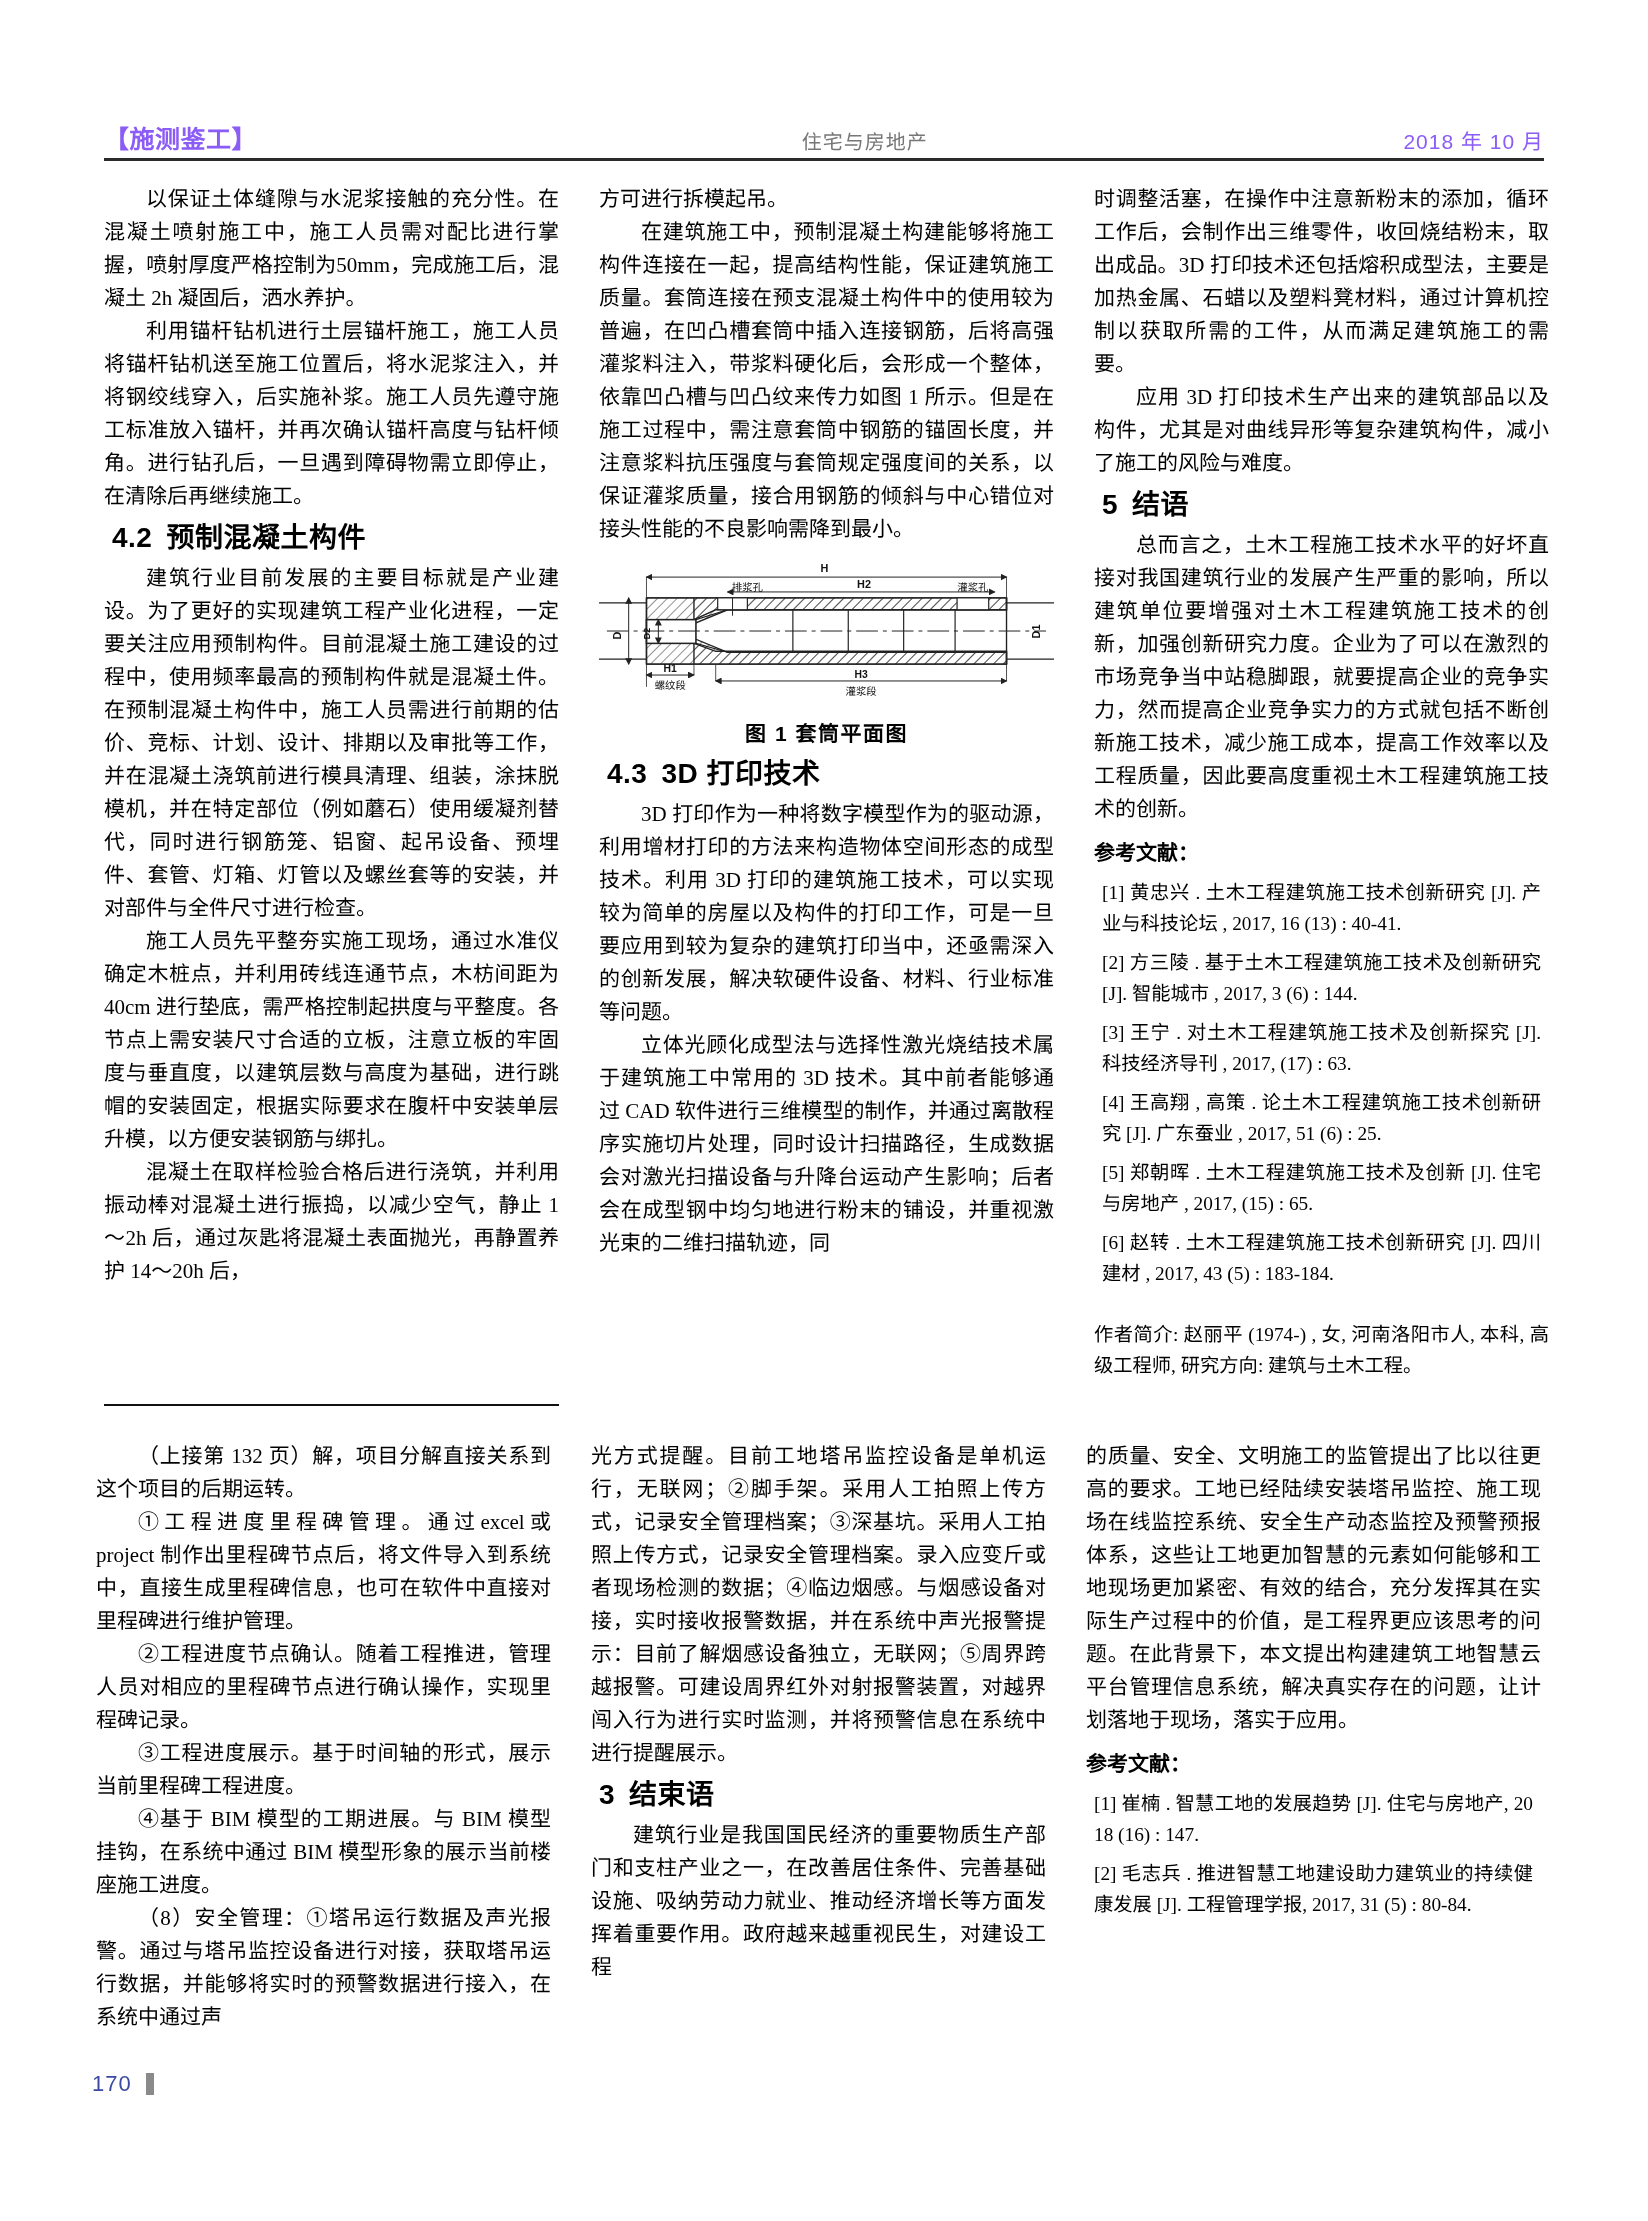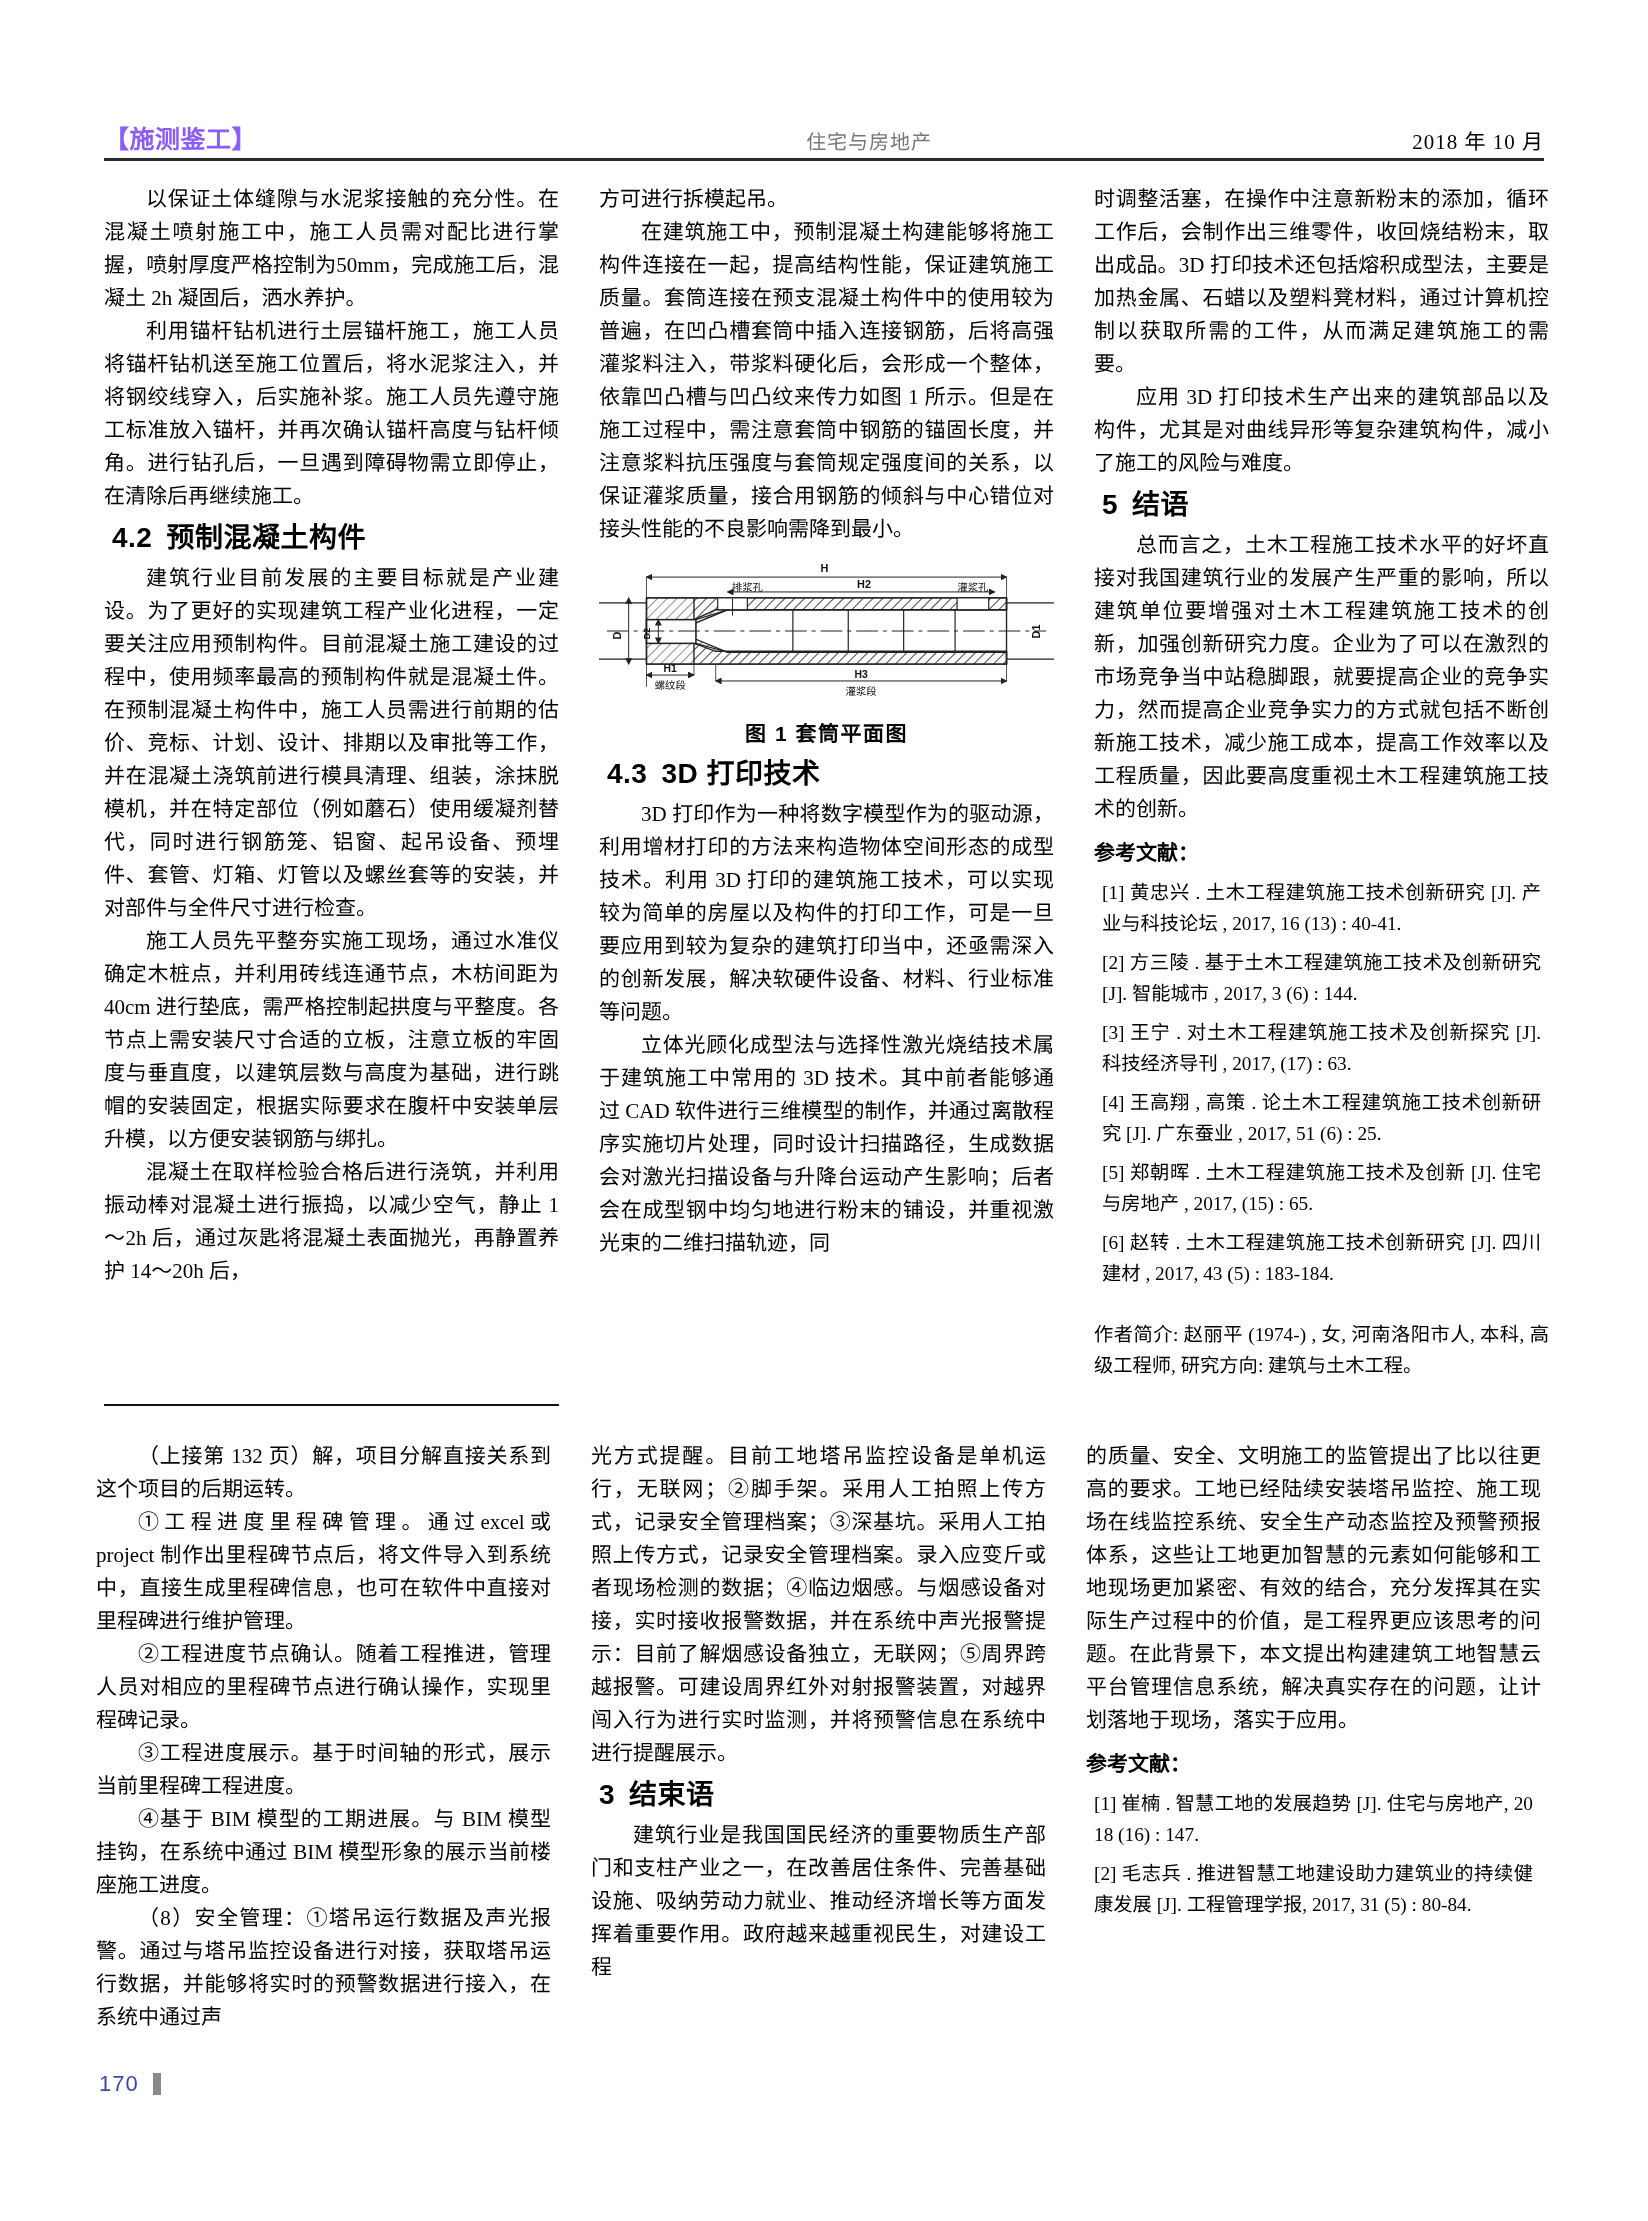--- a/index.html
+++ b/index.html
@@ -43,23 +43,23 @@
     color: #8b5cf6;
   }
   .rh-center {
     font-family: "Liberation Sans", "DejaVu Sans", sans-serif;
     font-size: 20px;
     color: #777;
     letter-spacing: 1px;
     margin-left: 69px;
   }
   .rh-right {
-    font-family: Liberation Serif, serif;
+    font-family: Liberation Sans, sans-serif;
     font-size: 21px;
-    color: #000000;
+    color: #8b5cf6;
     letter-spacing: 1px;
     margin-top: 11px;
   }
   .head-rule {
     position: absolute;
     left: 104px;
     top: 158px;
     width: 1440px;
     height: 3px;
     background: #2b2b2b;
@@ -161,21 +161,21 @@
     left: 104px;
     top: 1404px;
     width: 455px;
     height: 2px;
     background: #111;
   }
 
   
   .footer {
     position: absolute;
-    left: 99px;
+    left: 92px;
     top: 2071px;
     display: flex;
     align-items: center;
     gap: 14px;
   }
   .folio {
     font-family: "Liberation Sans", "DejaVu Sans", sans-serif;
     font-size: 22px;
     color: #3b4aa0;
     letter-spacing: 1px;

